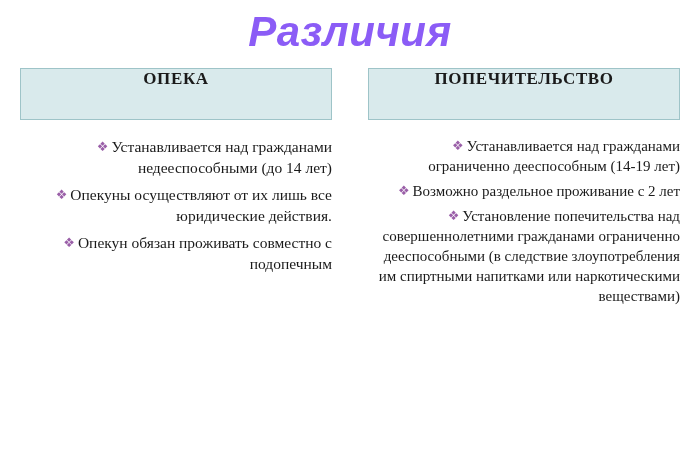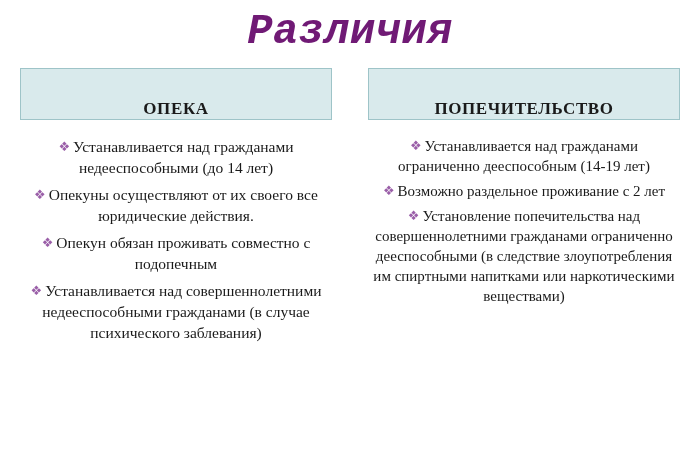--- a/index.html
+++ b/index.html
@@ -14,62 +14,62 @@
     overflow: hidden;
   }
   .page {
     position: relative;
     width: 700px;
     height: 466px;
     box-sizing: border-box;
   }
   .title {
     text-align: center;
-    font-family: Liberation Mono, monospace;
+    font-family: Liberation Sans, sans-serif;
     font-size: 42px;
     font-weight: bold;
-    color: #701a75;
+    color: #8b5cf6;
     letter-spacing: 0.5px;
     margin: 6px 0 0 0;
     line-height: 52px;
     font-style: italic;
   }
   .columns {
     display: flex;
     justify-content: space-between;
     padding: 10px 20px 0 20px;
     box-sizing: border-box;
   }
   .col {
     width: 312px;
     box-sizing: border-box;
   }
   .header-box {
     background: #d9eaec;
     border: 1px solid #9ec4c8;
     height: 52px;
     display: flex;
-    align-items: flex-end;
+    align-items: flex-start;
     justify-content: center;
     box-sizing: border-box;
   }
   .header-text {
     font-family: "Liberation Serif", serif;
     font-size: 17px;
     font-weight: bold;
     color: #1a1a1a;
     letter-spacing: 0.6px;
     text-align: center;
   }
   .bullets {
     margin-top: 16px;
   }
   .bullet-item {
     display: block;
-    text-align: center;
+    text-align: right;
     font-family: "Liberation Serif", serif;
     font-size: 15.5px;
     color: #1a1a1a;
     line-height: 21px;
     margin-bottom: 6px;
   }
   .bullet-mark {
     color: #9a5fa8;
     font-size: 13px;
     margin-right: 3px;
@@ -89,23 +89,22 @@
   <div class="title">Различия</div>
 
   <div class="columns">
 
     <div class="col col-left">
       <div class="header-box">
         <span class="header-text">ОПЕКА</span>
       </div>
       <div class="bullets">
         <div class="bullet-item"><span class="bullet-mark">❖</span><span>Устанавливается над гражданами недееспособными (до 14 лет)</span></div>
-        <div class="bullet-item"><span class="bullet-mark">❖</span><span>Опекуны осуществляют от их своего все юридические действия.</span></div>
+        <div class="bullet-item"><span class="bullet-mark">❖</span><span>Опекуны осуществляют от их лишь все юридические действия.</span></div>
         <div class="bullet-item"><span class="bullet-mark">❖</span><span>Опекун обязан проживать совместно с подопечным</span></div>
-        <div class="bullet-item"><span class="bullet-mark">❖</span><span>Устанавливается над совершеннолетними недееспособными гражданами (в случае психического заблевания)</span></div>
       </div>
     </div>
 
     <div class="col col-right">
       <div class="header-box">
         <span class="header-text">ПОПЕЧИТЕЛЬСТВО</span>
       </div>
       <div class="bullets">
         <div class="bullet-item"><span class="bullet-mark">❖</span><span>Устанавливается над гражданами ограниченно дееспособным (14-19 лет)</span></div>
         <div class="bullet-item"><span class="bullet-mark">❖</span><span>Возможно раздельное проживание с 2 лет</span></div>

